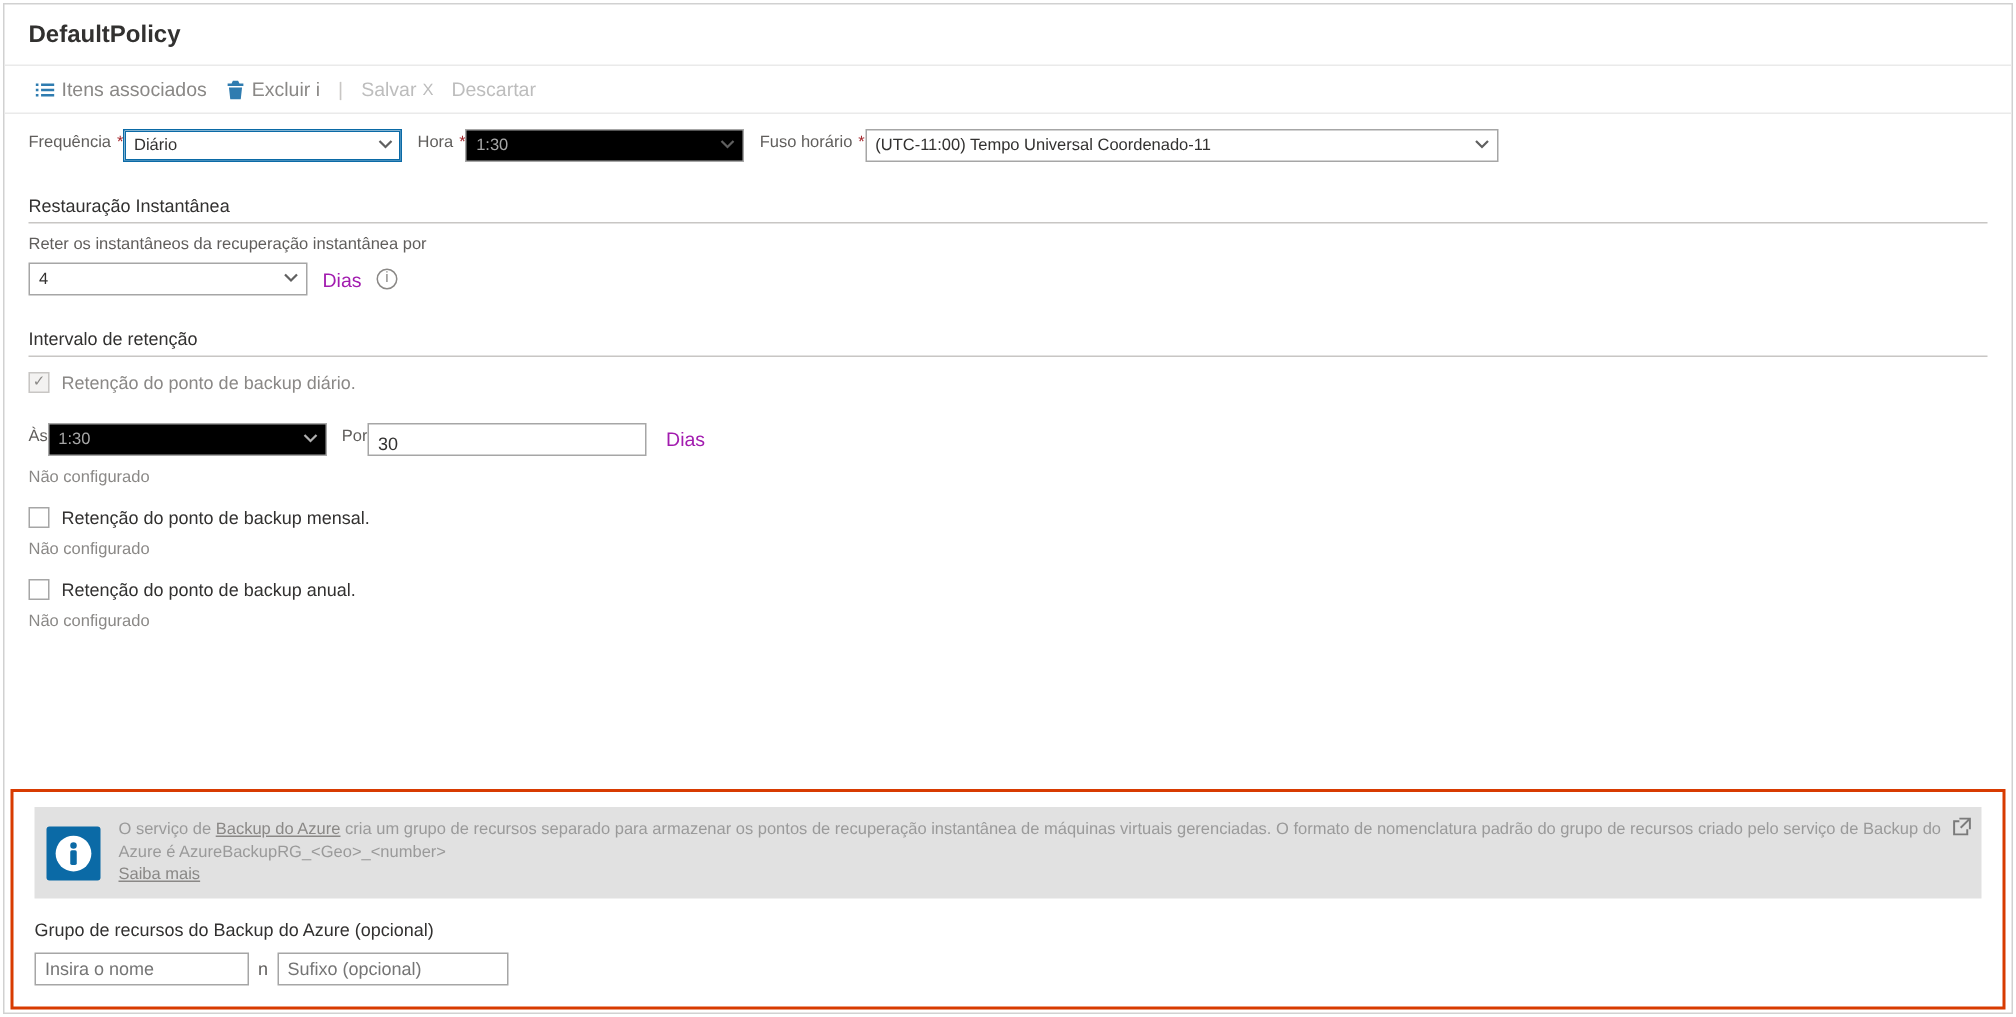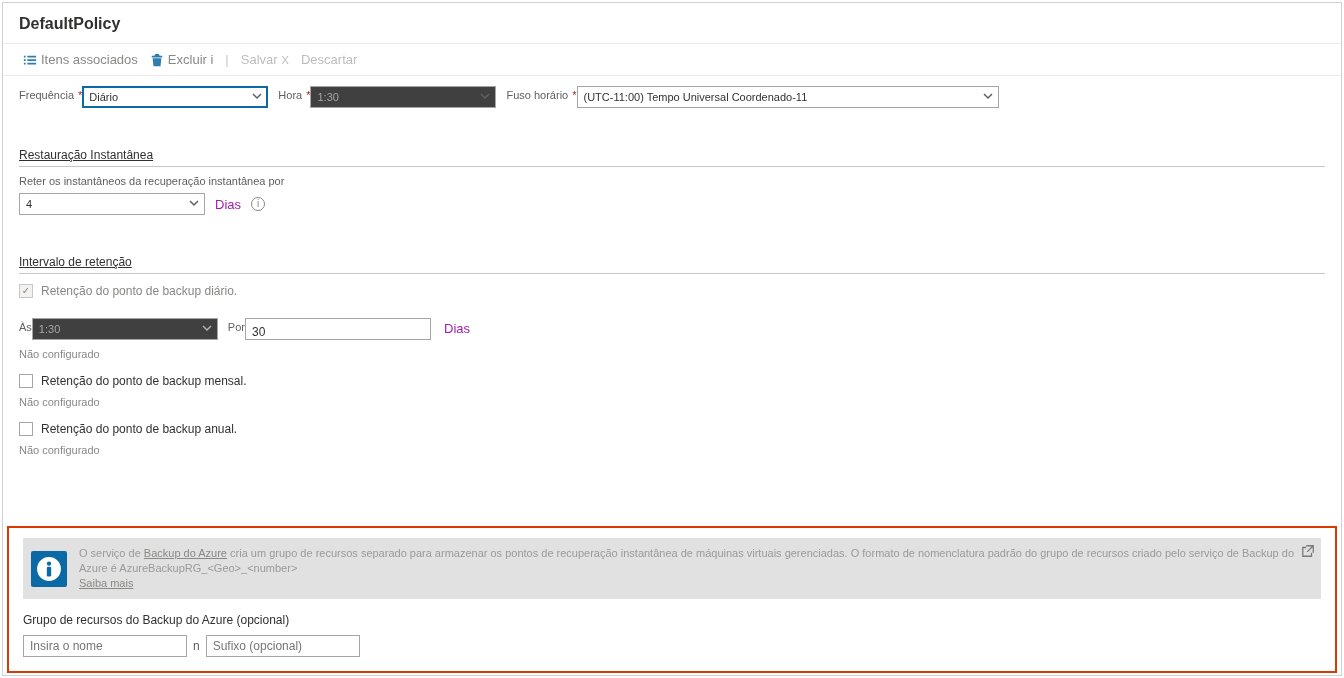--- a/index.html
+++ b/index.html
@@ -58,37 +58,36 @@
     height:22px;
     border:1px solid #a6a6a6;
     background:#fff;
     padding:0 22px 0 6px;
     font-size:11px;
     color:#323130;
     display:flex;
     align-items:center;
     position:relative;
   }
-  .select.faded { color:#a6a6a6; background:#404040; }
+  .select.faded { color:#a6a6a6; background:#000000; }
   .select .chev {
     position:absolute; right:4px; top:3px;
   }
   .select.blue { border:1px solid #0b6aa6; box-shadow:0 0 0 1px #0b6aa6 inset; }
   .w-freq{width:186px;}
   .w-time{width:186px;}
   .w-tz{width:422px;}
   .w-days{width:186px;}
   .w-ret{width:186px;}
   .section-title {
-    margin-top:40px;
+    margin-top:22px;
     font-size:12px;
     color:#323130;
     border-bottom:1px solid #c8c6c4;
     padding-bottom:4px;
-    text-decoration:underline;
   }
   .subtext {
     margin-top:8px;
     font-size:11px;
     color:#605e5c;
   }
   .inline-row{ display:flex; align-items:center; gap:10px; margin-top:6px;}
   .days-unit { font-size:13px; color:#a21caf; }
   .info-icon {
     display:inline-block;width:14px;height:14px;border:1px solid #8a8886;border-radius:50%;
@@ -130,21 +129,21 @@
   .info-banner .icon-box svg{ width:26px;height:26px;}
   .banner-text{ font-size:11px; color:#bdbdbd; line-height:1.35; flex:1;}
   .f1{ color:#9a9a9a; }
   .f2{ color:#8a8886; text-decoration:underline; }
   .ext-icon{ position:absolute;right:6px;top:6px;color:#7a7a7a;}
   .rg-label{ font-size:12px; color:#323130; margin-top:14px;}
   .rg-row{ display:flex; align-items:center; gap:6px; margin-top:8px;}
   .input {
     height:22px;border:1px solid #a6a6a6;padding:0 6px;font-size:12px;background:#fff;color:#a6a6a6;
   }
-  .input.name{ width:164px;}
+  .input.name{ width:143px;}
   .input.suffix{ width:154px;}
   .n-sep{ color:#605e5c; font-size:12px;}
   svg.chev-svg{width:12px;height:12px;}
 </style>
 </head>
 <body>
 
 <div class="outer">
 
   <div class="titlebar">

